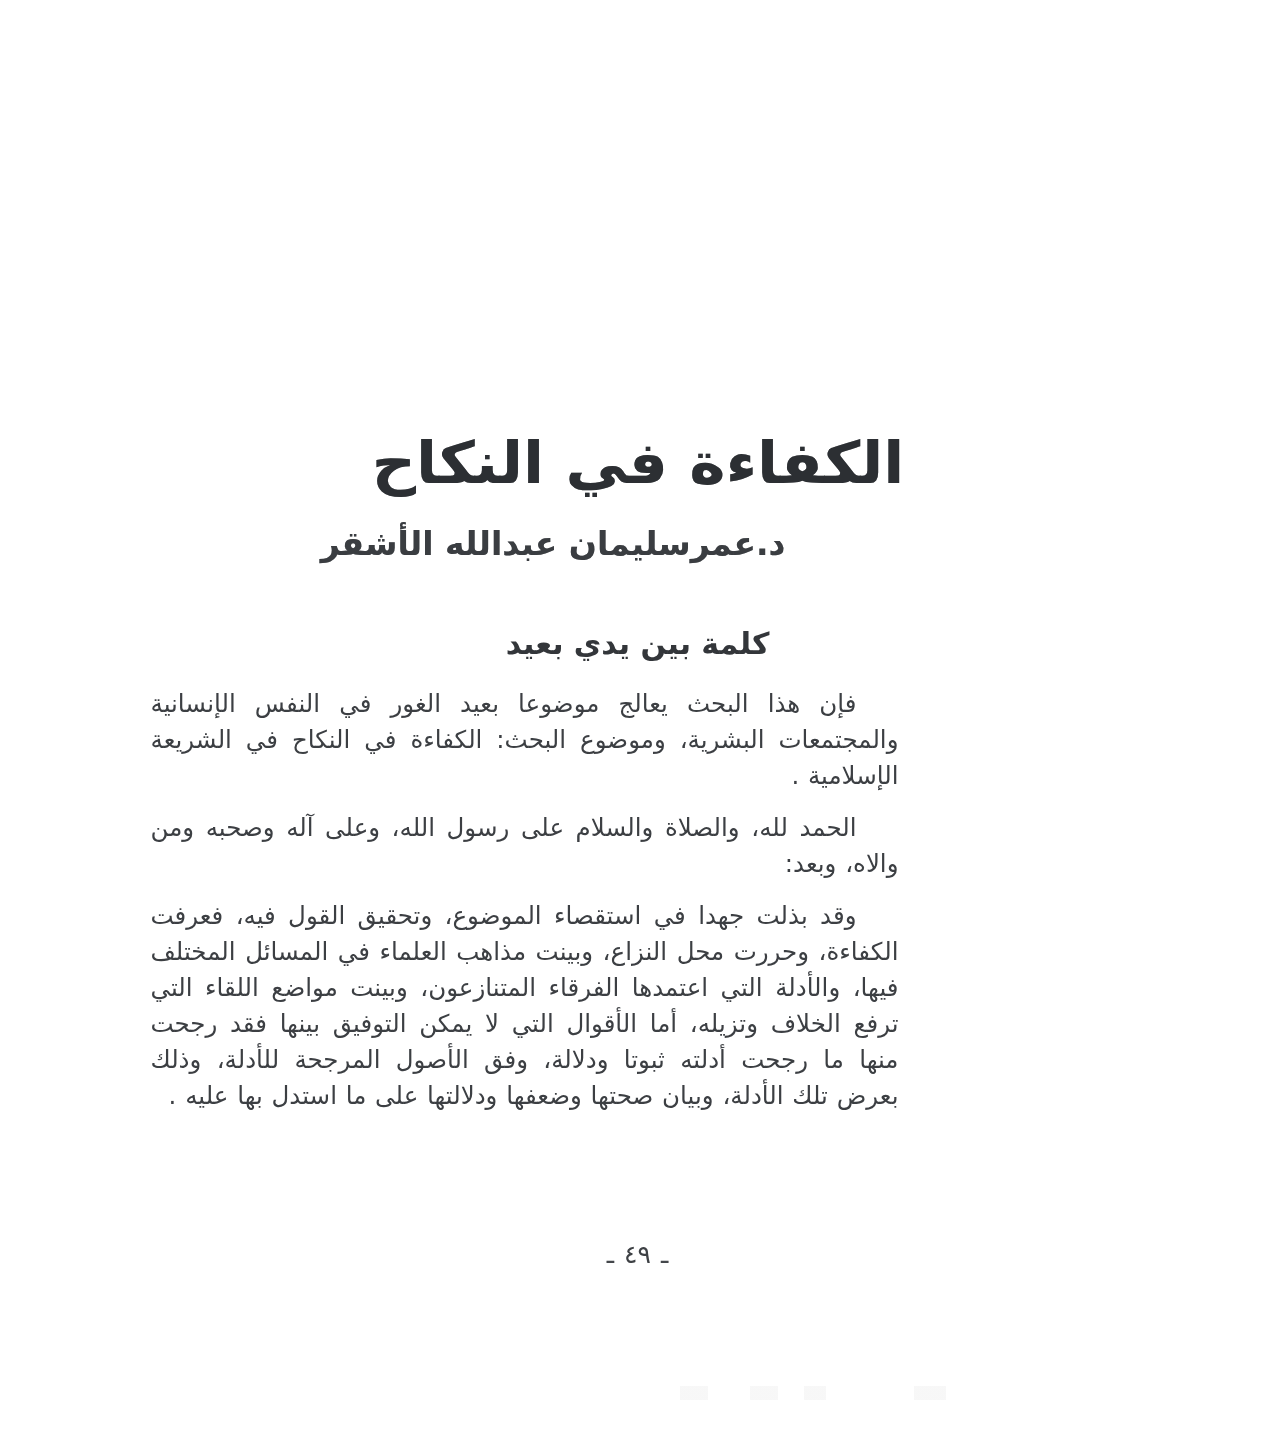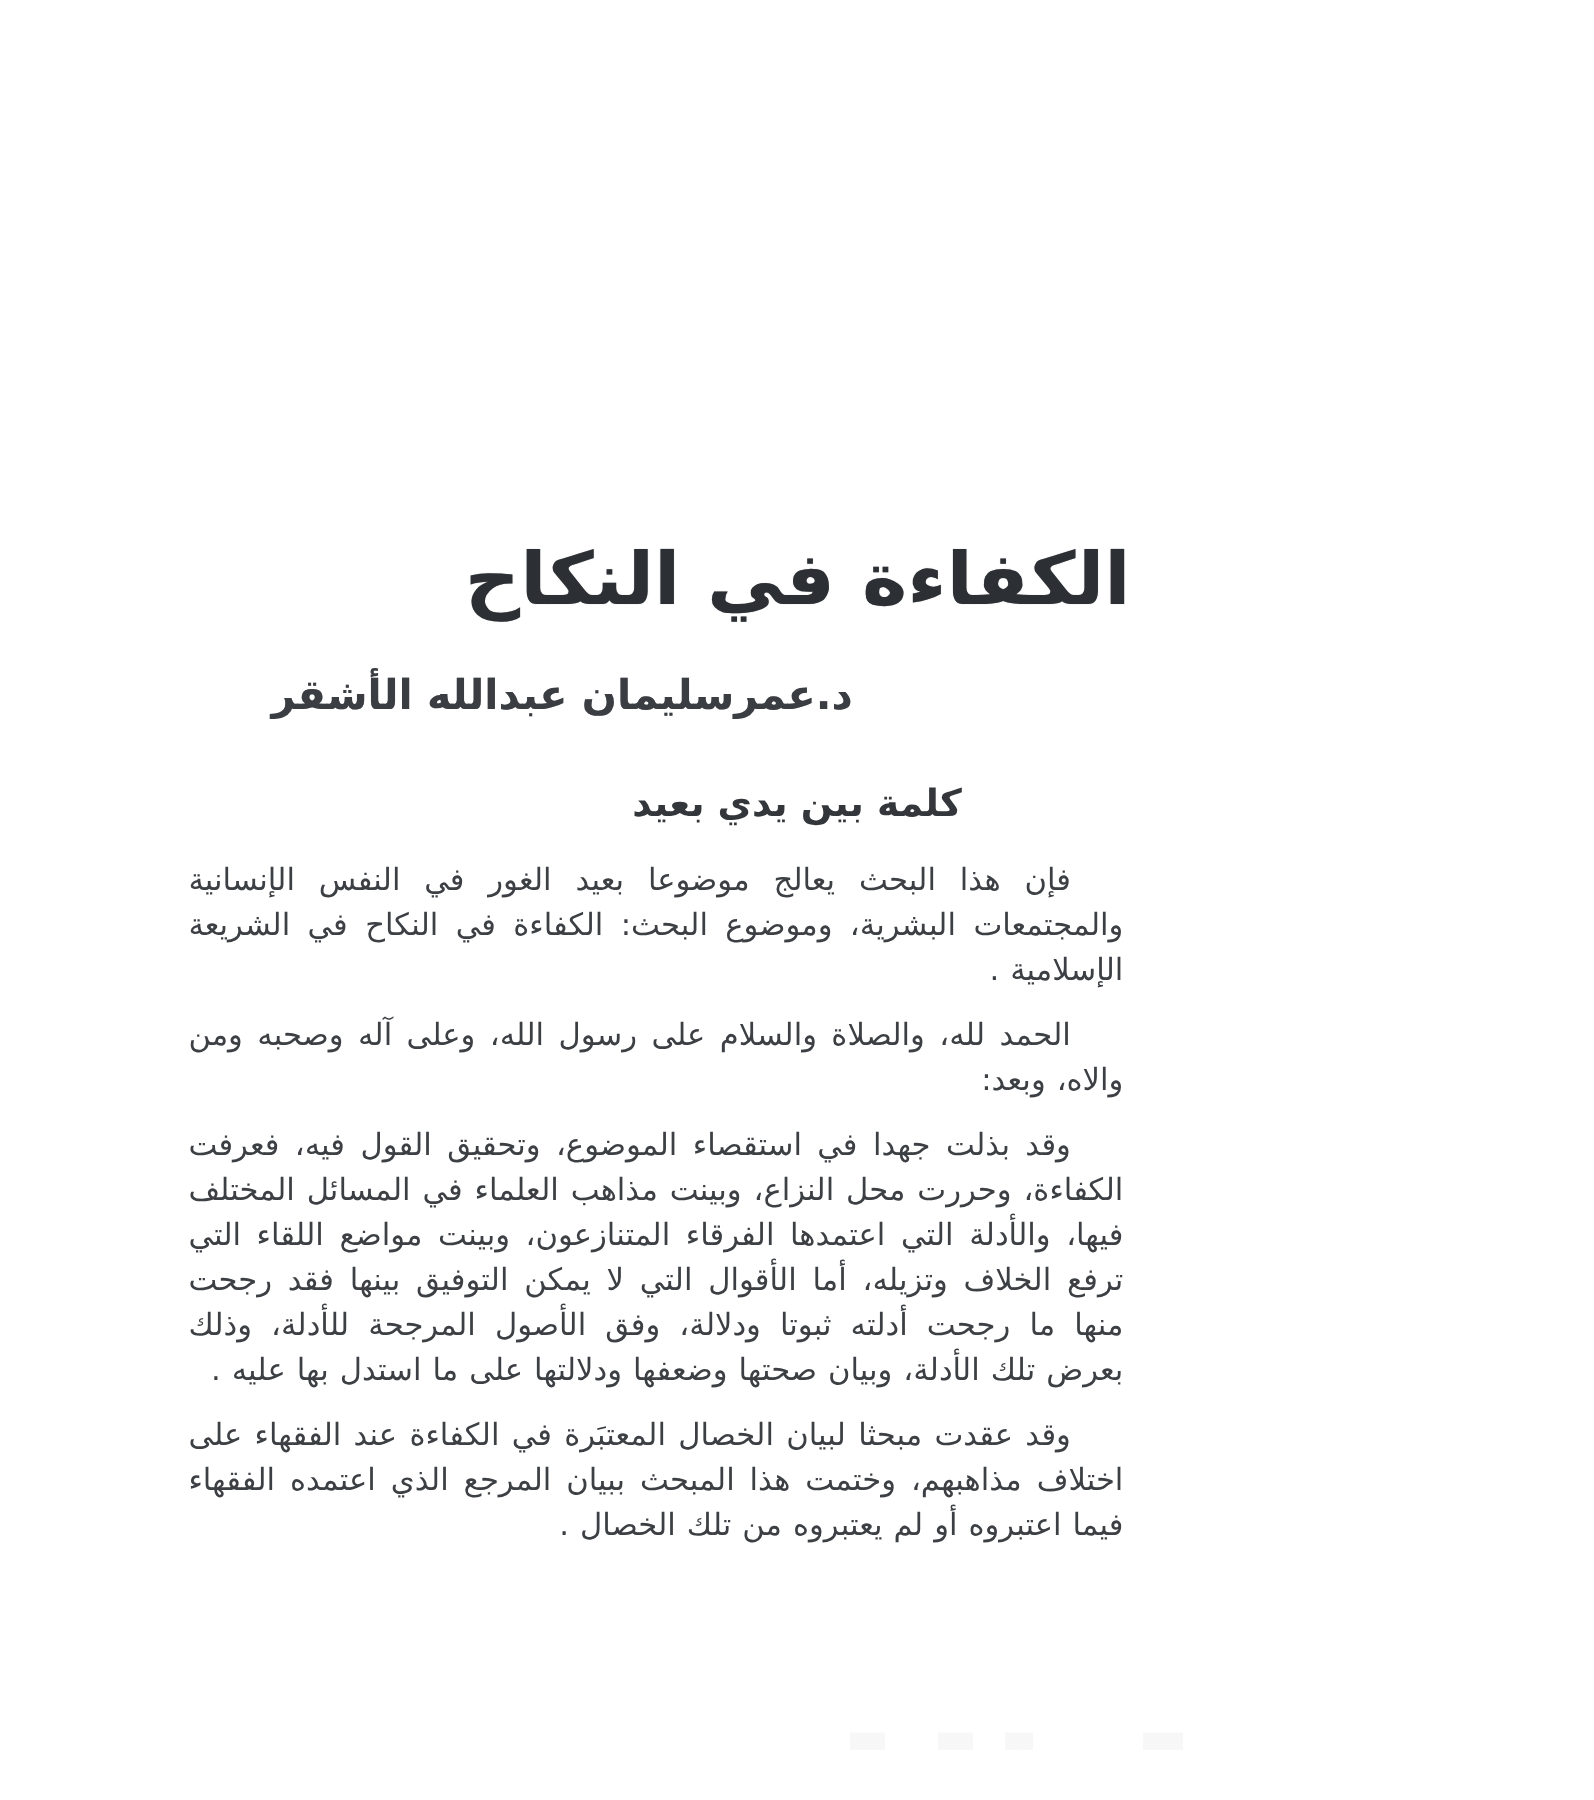--- a/index.html
+++ b/index.html
@@ -39,24 +39,24 @@
     letter-spacing: 1px;
     line-height: 1.15;
     direction: rtl;
     white-space: nowrap;
     transform: scaleX(1.06);
     text-shadow: 0 0 0.6px rgba(44,47,51,0.5);
   }
 
   .author-line {
     position: absolute;
-    top: 536px;
+    top: 524px;
     left: 0;
     width: 672px;
-    text-align: center;
+    text-align: right;
     direction: rtl;
   }
 
   .doc-author {
     font-family: "DejaVu Sans", "Liberation Sans", sans-serif;
     font-size: 33px;
     font-weight: 700;
     color: #3a3d41;
     white-space: nowrap;
     letter-spacing: -0.5px;
@@ -162,19 +162,21 @@
   <div class="author-line">
     <span class="doc-author">د.عمرسليمان عبدالله الأشقر</span>
   </div>
 
   <div class="section-heading">كلمة بين يدي بعيد</div>
 
   <div class="body-area">
     <p class="para">فإن هذا البحث يعالج موضوعا بعيد الغور في النفس الإنسانية والمجتمعات البشرية، وموضوع البحث: الكفاءة في النكاح في الشريعة الإسلامية .</p>
     <p class="para">الحمد لله، والصلاة والسلام على رسول الله، وعلى آله وصحبه ومن والاه، وبعد:</p>
     <p class="para">وقد بذلت جهدا في استقصاء الموضوع، وتحقيق القول فيه، فعرفت الكفاءة، وحررت محل النزاع، وبينت مذاهب العلماء في المسائل المختلف فيها، والأدلة التي اعتمدها الفرقاء المتنازعون، وبينت مواضع اللقاء التي ترفع الخلاف وتزيله، أما الأقوال التي لا يمكن التوفيق بينها فقد رجحت منها ما رجحت أدلته ثبوتا ودلالة، وفق الأصول المرجحة للأدلة، وذلك بعرض تلك الأدلة، وبيان صحتها وضعفها ودلالتها على ما استدل بها عليه .</p>
-    <p class="para tail-left">وقد عقدت مبحثا لبيان الخصال المعتبَرة في الكفاءة عند الفقهاء على اختلاف مذاهبهم، وختمت هذا المبحث ببيان المرجع الذي اعتمده الفقهاء فيما اعتبروه أو لم يعتبروه من تلك الخصال .</p>
   </div>
 
+  <div class="page-number">
+    <span class="dash">ـ</span><span>٤٩</span><span class="dash">ـ</span>
+  </div>
 
   <div class="scan-artifact"></div>
 
 </div>
 
 </body></html>

